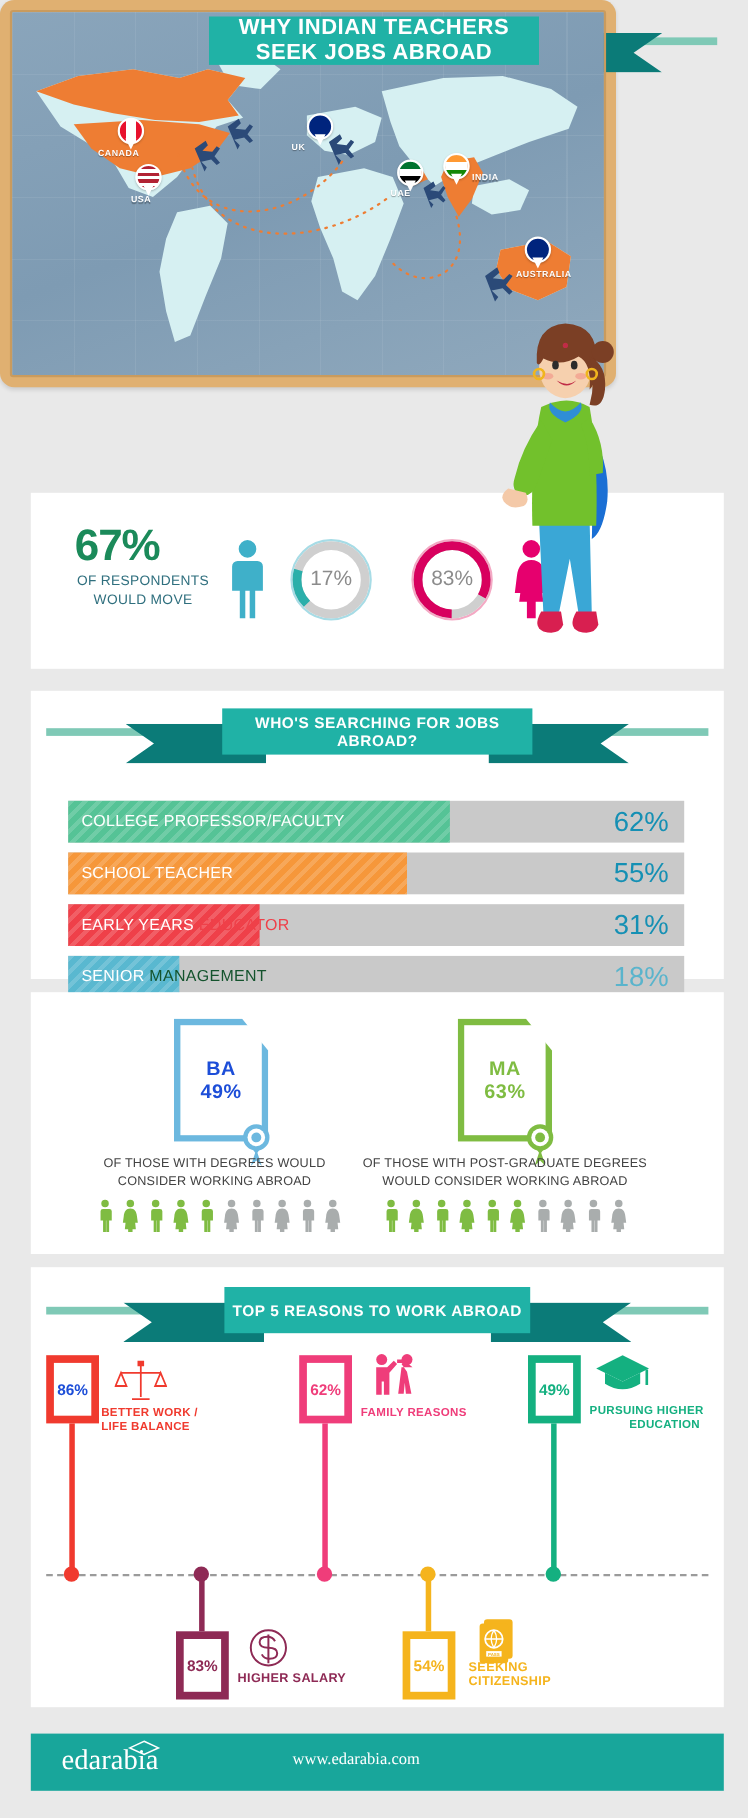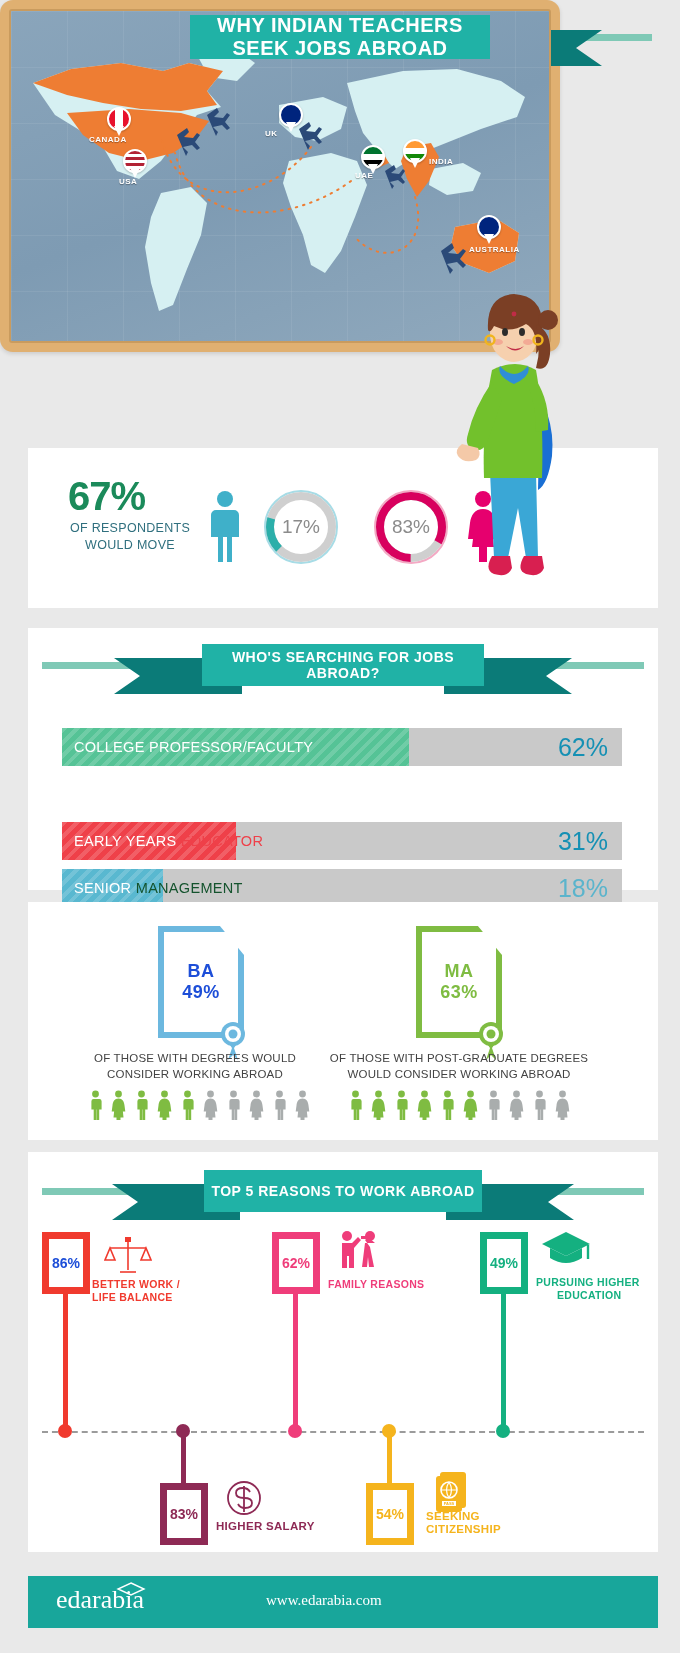--- a/index.html
+++ b/index.html
@@ -299,20 +299,25 @@
       <div class="ribbon-tail right" style="right:86px"></div>
       <div class="ribbon-main">WHO'S SEARCHING FOR JOBS ABROAD?</div>
     </div>
 
     <div class="bar-row" style="top:74px">
       <div class="bar-fill" style="width:62%;background-color:#55c396"></div>
       <div class="bar-label">COLLEGE PROFESSOR/FACULTY</div>
       <div class="bar-pct">62%</div>
     </div>
 
+    <div class="bar-row" style="top:121px">
+      <div class="bar-fill" style="width:55%;background-color:#f6973a"></div>
+      <div class="bar-label">SCHOOL TEACHER</div>
+      <div class="bar-pct">55%</div>
+    </div>
 
     <div class="bar-row" style="top:168px">
       <div class="bar-fill" style="width:31%;background-color:#ef4049"></div>
       <div class="bar-label">
         <span style="color:#fff">EARLY YEARS</span>&nbsp;<span style="color:#ef4049">EDUCATOR</span>
       </div>
       <div class="bar-pct">31%</div>
     </div>
 
     <div class="bar-row" style="top:215px">
@@ -500,21 +505,21 @@
     </div>
     <div class="rs-stem" style="left:473px;top:142px;height:142px;background:#14b080"></div>
     <div class="rs-dot" style="left:468px;top:272px;background:#14b080"></div>
     <svg style="position:absolute;left:512px;top:78px" width="52" height="38">
       <path d="M26,2 L50,14 26,26 2,14 Z" fill="#14b080"></path>
       <path d="M10,18 v10 q16,10 32,0 v-10 l-16,8 z" fill="#14b080"></path>
       <path d="M48,15 v14" stroke="#14b080" stroke-width="2.4" fill="none"></path>
     </svg>
     <div class="rs-label" style="left:508px;top:124px;color:#14b080">
       <span>PURSUING HIGHER</span><br>
-      <span style="margin-left:21px;display:inline-block">EDUCATION</span>
+      <span style="margin-left:36px;display:inline-block">EDUCATION</span>
     </div>
 
     <div class="rs-dot" style="left:148px;top:272px;background:#8e2a55"></div>
     <div class="rs-stem" style="left:153px;top:279px;height:78px;background:#8e2a55"></div>
     <div class="rs-box" style="left:132px;top:331px;border-color:#8e2a55;color:#8e2a55">
       <span>83%</span>
     </div>
     <svg style="position:absolute;left:196px;top:326px" width="40" height="42">
       <circle cx="20" cy="20" r="16" fill="none" stroke="#8e2a55" stroke-width="1.8"></circle>
       <path d="M20,8 v26" stroke="#8e2a55" stroke-width="1.8" fill="none"></path>

